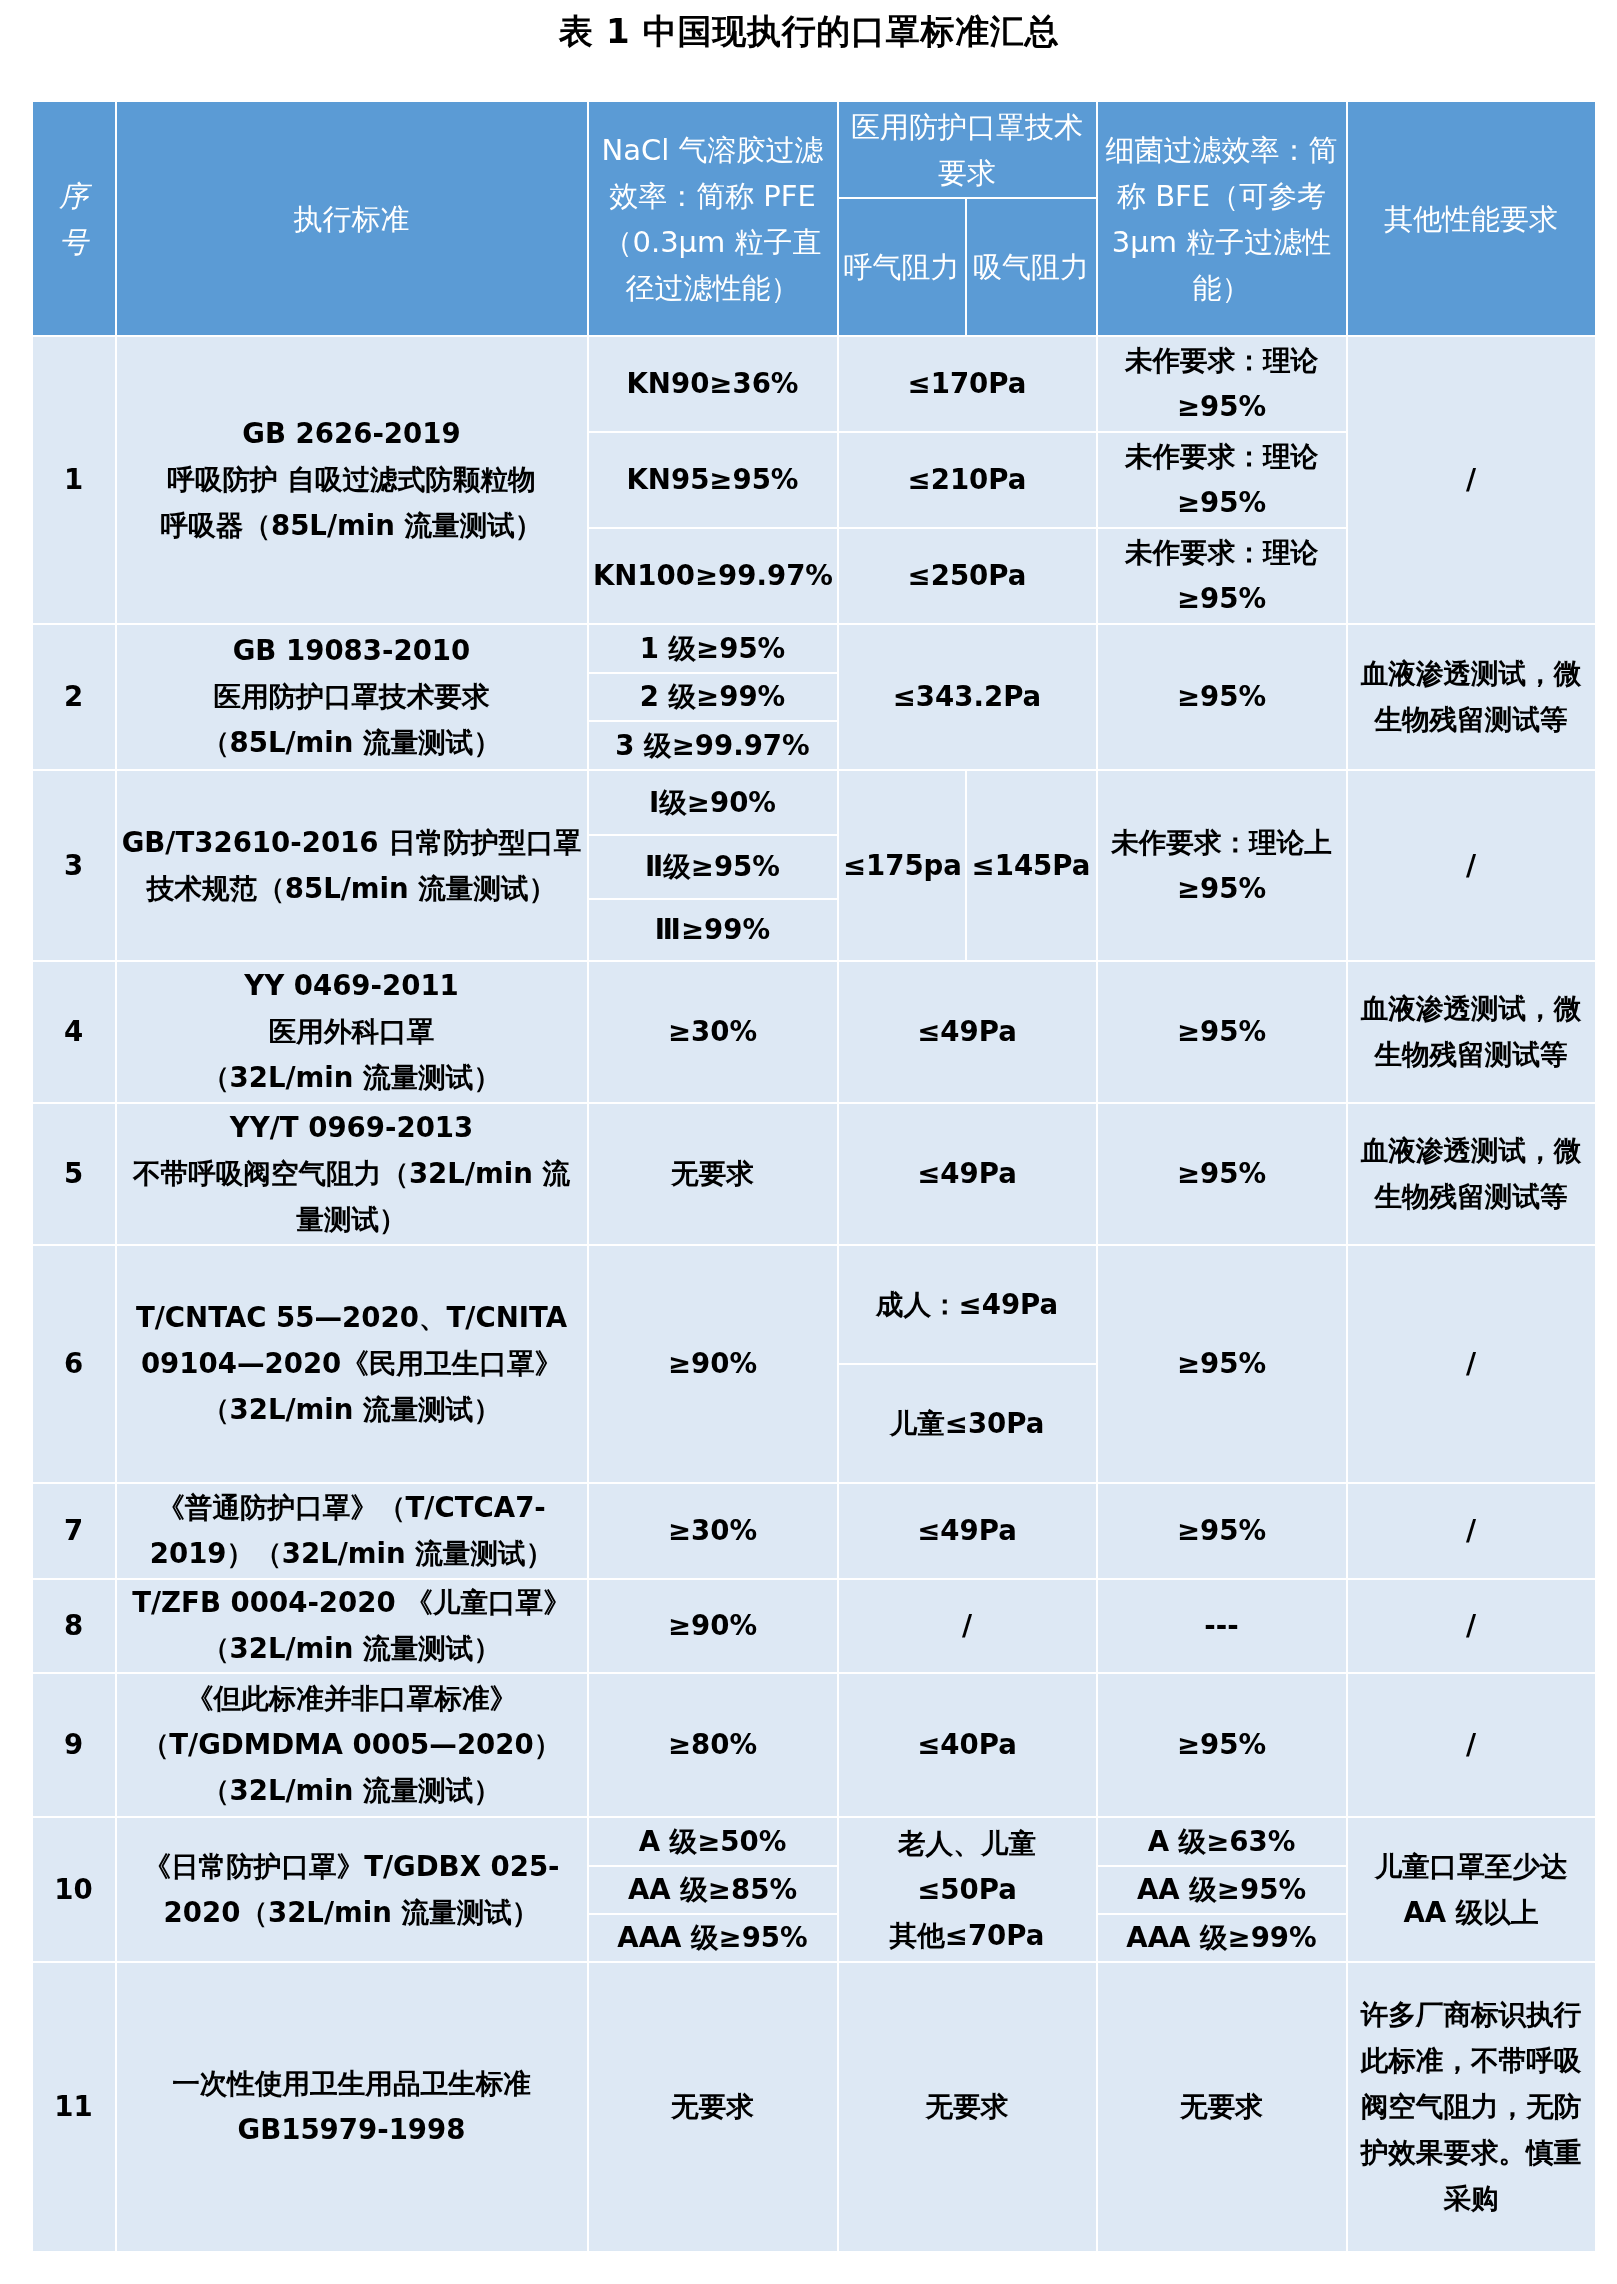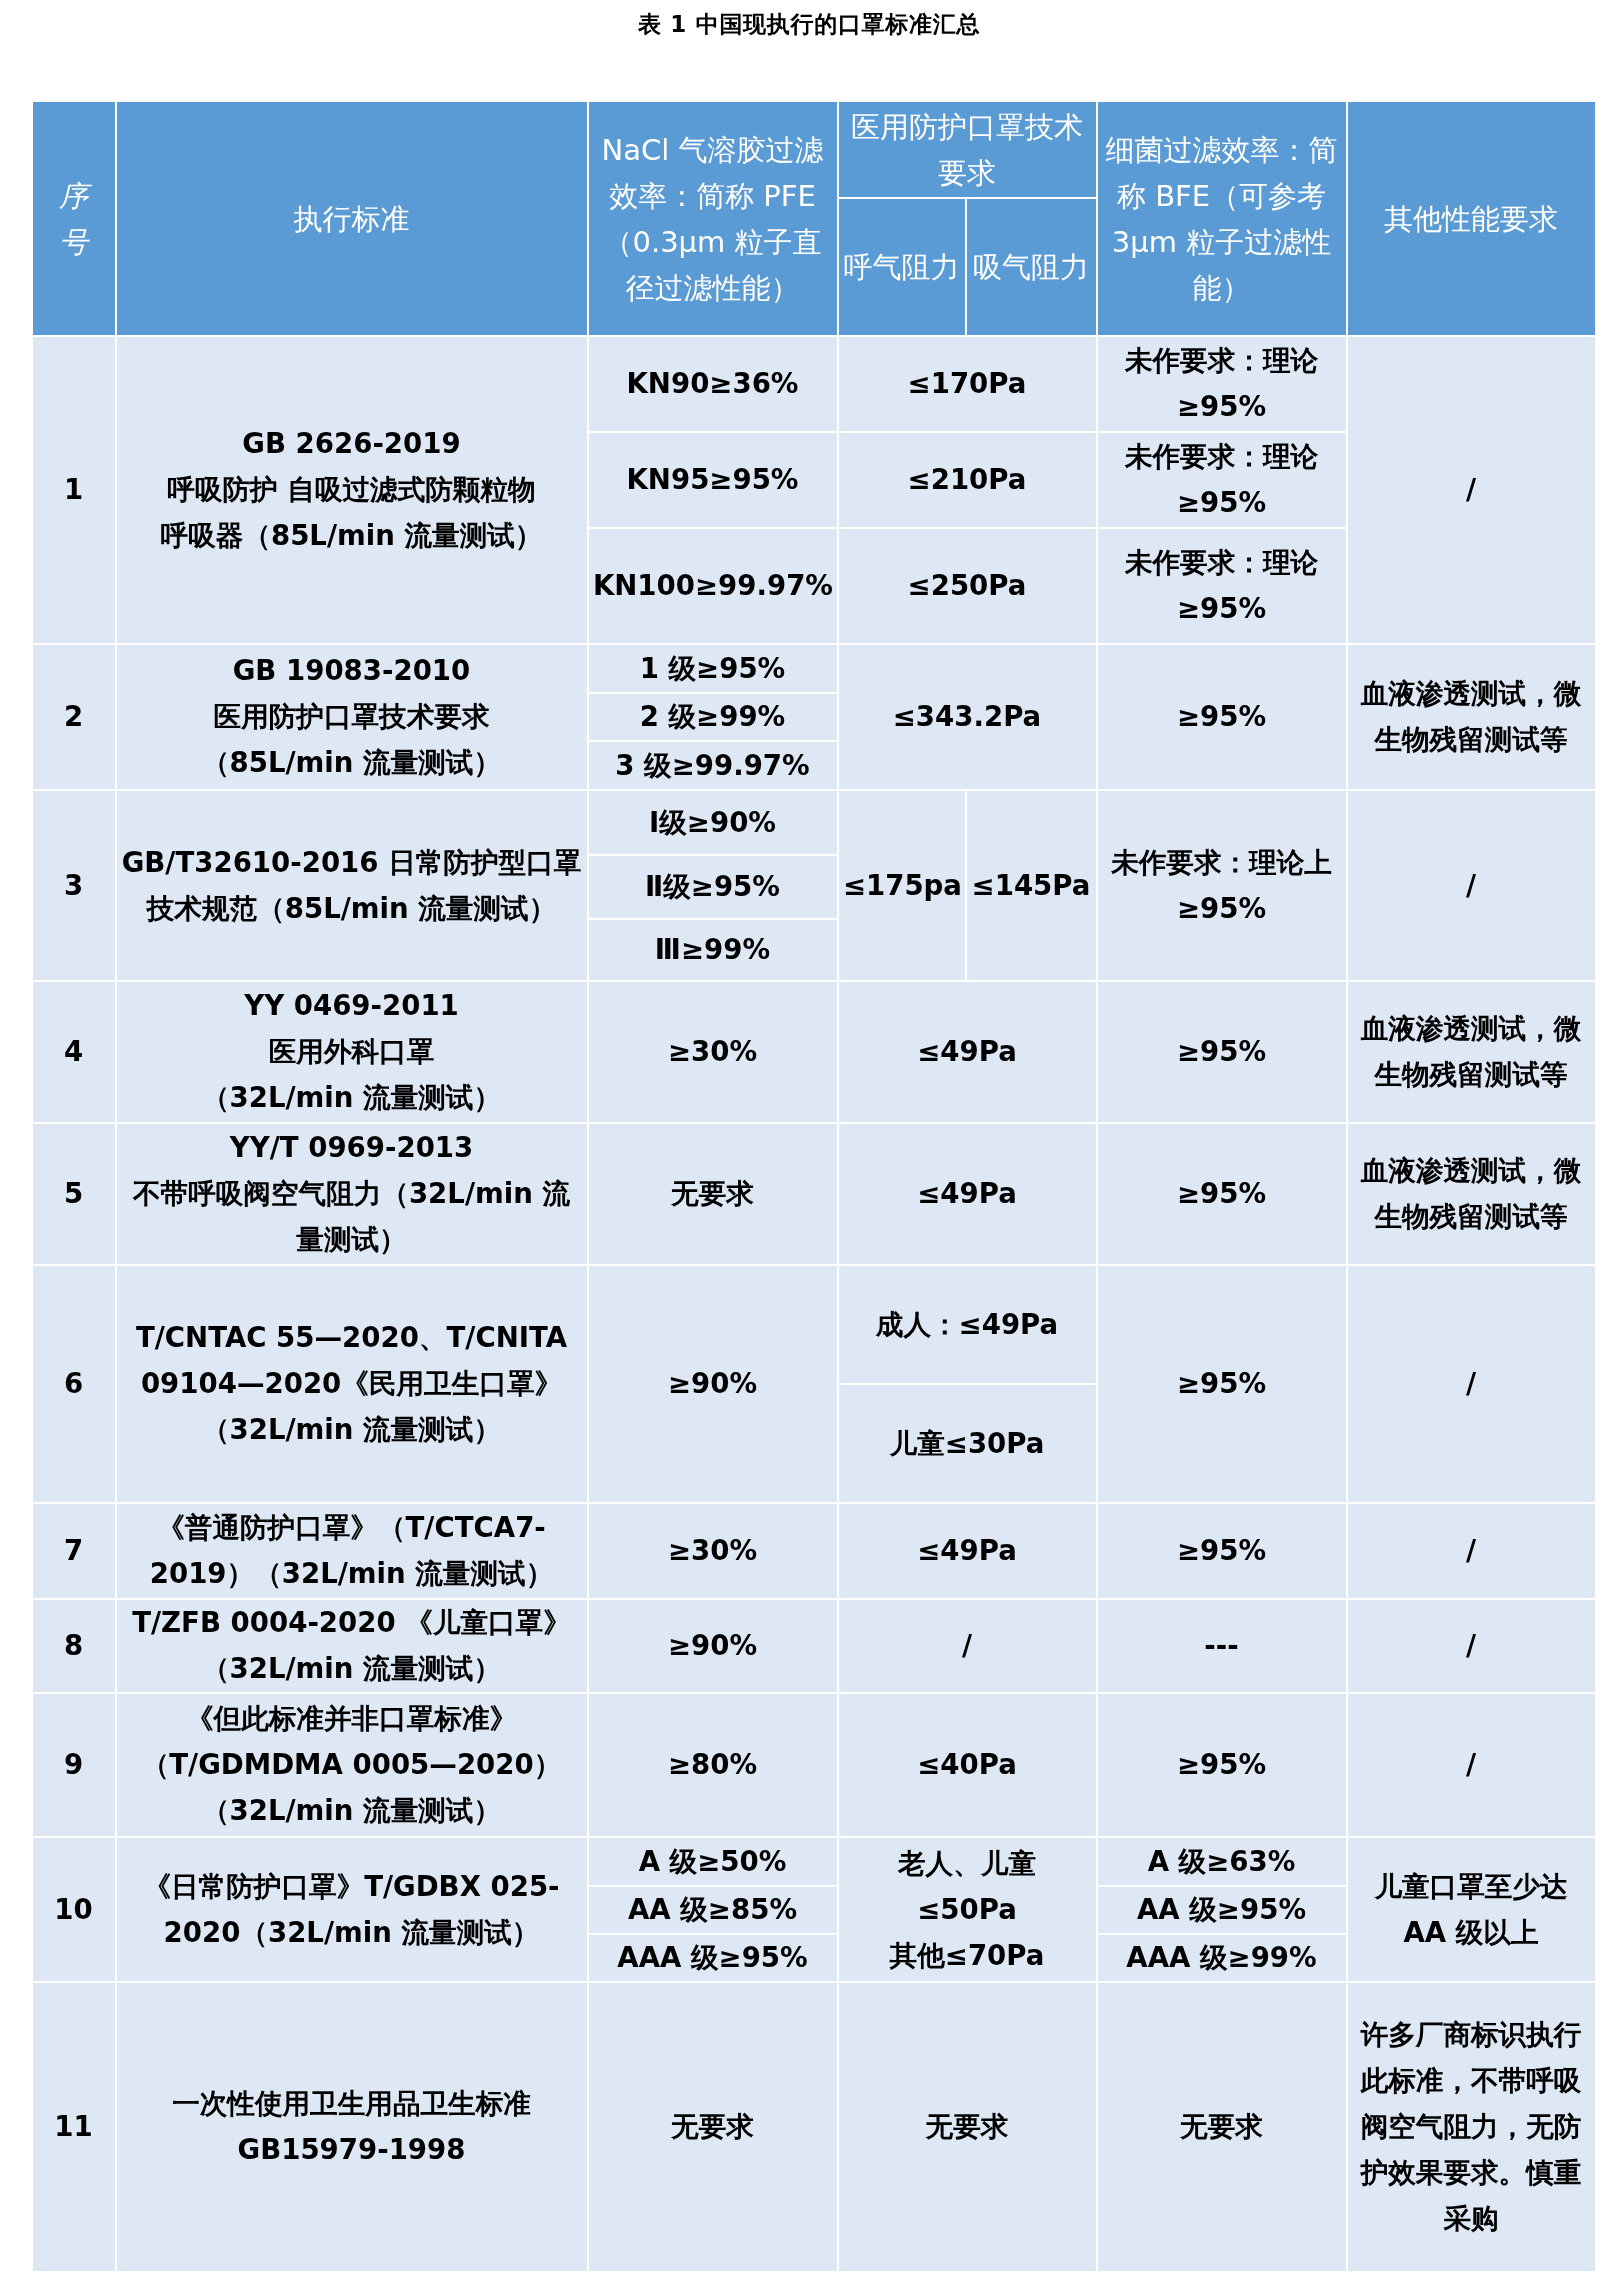--- a/index.html
+++ b/index.html
@@ -1,19 +1,19 @@
 <!DOCTYPE html>
 <html style="font-size:11.6px"><head>
 <meta charset="utf-8">
 <style>
   html, body { margin:0; padding:0; background:#ffffff; }
   body { width:1618px; height:2284px; position:relative; overflow:hidden;
          font-family:"DejaVu Sans","Liberation Sans",sans-serif; color:#000; }
   .title { position:absolute; left:0; top:8.7px; width:1618px; text-align:center;
-           font-size:23px; font-weight:bold; letter-spacing:0.7px; }
+           font-size:34px; font-weight:bold; letter-spacing:0.7px; }
   table.std { position:absolute; left:30.5px; top:100px; border-collapse:collapse;
               table-layout:fixed; width:1565px; }
   table.std td, table.std th { border:2.2px solid #ffffff; text-align:center; vertical-align:middle;
               padding:0 4.4px; line-height:46px; font-size:27.6px; box-sizing:border-box; }
   table.std th { background:#5b9bd5; color:#ffffff; font-weight:normal; font-size:29px; }
   table.std td { background:#dde8f4; font-weight:bold; }
 </style>
 </head>
 <body>
 
@@ -55,21 +55,21 @@
       <td>KN90≥36%</td>
       <td colspan="2">≤170Pa</td>
       <td>未作要求：理论≥95%</td>
       <td rowspan="3">/</td>
     </tr>
     <tr style="height:96px">
       <td>KN95≥95%</td>
       <td colspan="2">≤210Pa</td>
       <td>未作要求：理论≥95%</td>
     </tr>
-    <tr style="height:116px">
+    <tr style="height:96px">
       <td>KN100≥99.97%</td>
       <td colspan="2">≤250Pa</td>
       <td>未作要求：理论≥95%</td>
     </tr>
 
     <tr style="height:49px">
       <td rowspan="3">2</td>
       <td rowspan="3">
         <div>GB 19083-2010</div>
         <div>医用防护口罩技术要求</div>

